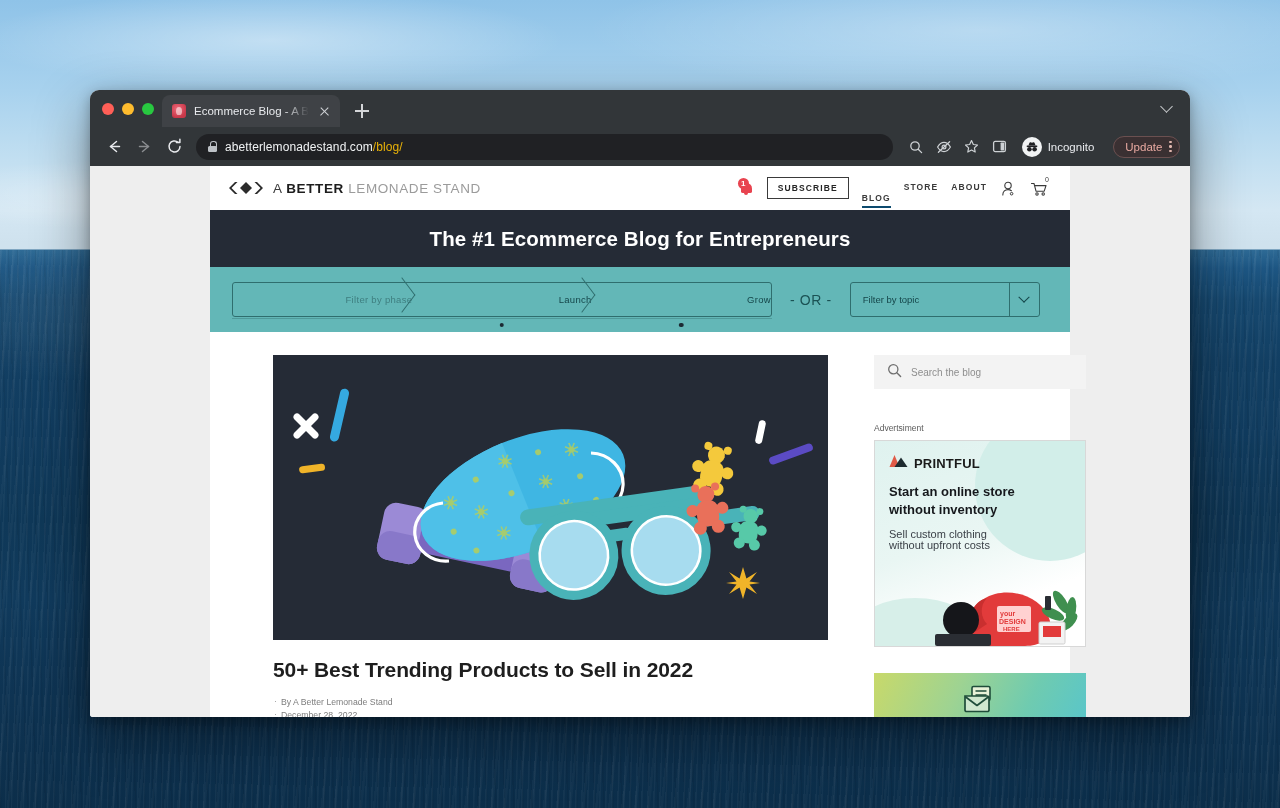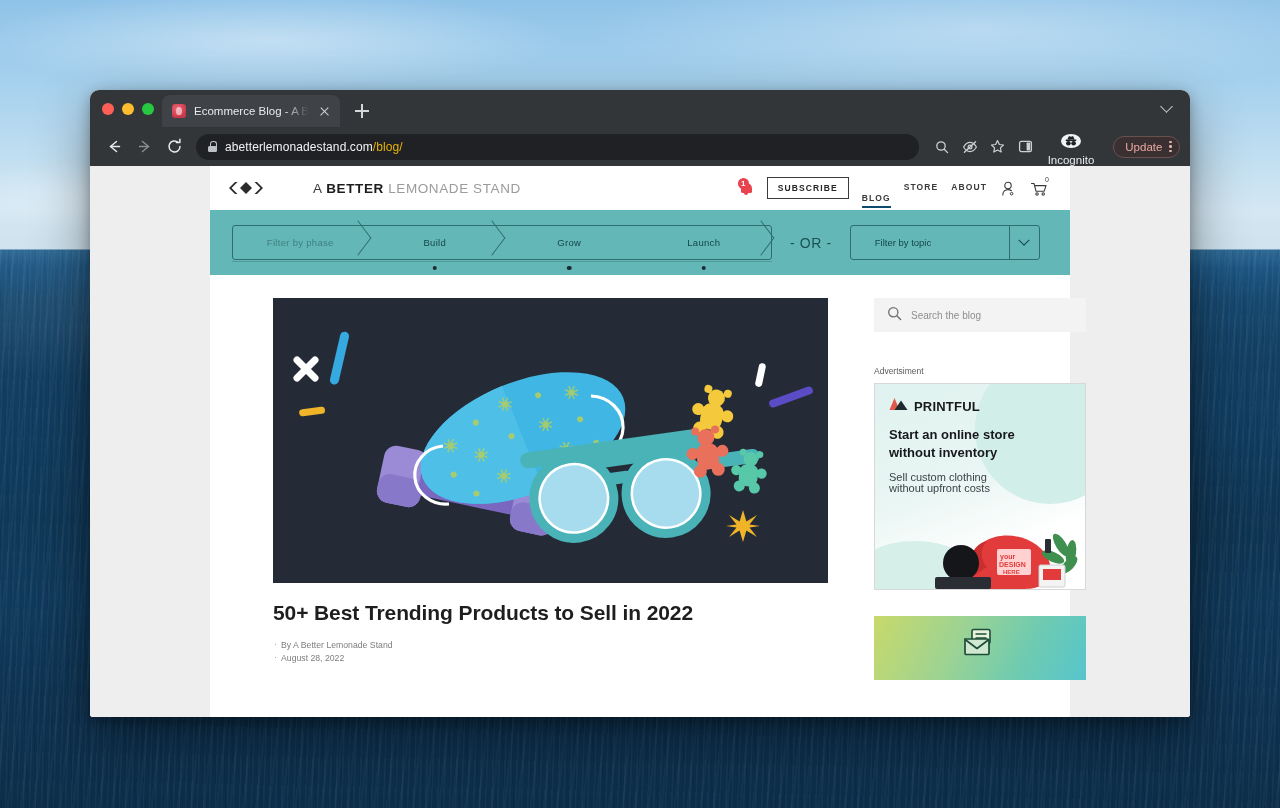--- a/index.html
+++ b/index.html
@@ -125,21 +125,21 @@
   }
   .lock::after {
     content: ""; position: absolute; left: 2px; top: 0; width: 5px; height: 6px;
     border: 1.5px solid #bdc1c6; border-bottom: none; border-radius: 3px 3px 0 0;
   }
   #url { font-size: 12px; color: #f1f3f4; letter-spacing: .1px; }
   #url .path { color: #eab308; }
   .tbicon { width: 26px; height: 26px; position: relative; display:flex; align-items:center; justify-content:center; color:#cdd1d4; font-size: 13px;}
   #incognito-pill {
     display: flex; align-items: center; gap: 6px; height: 26px; padding: 0 10px 0 3px;
-    border-radius: 13px; color: #e8eaed; font-size: 11.5px; margin-left: 4px; flex-direction: column;
+    border-radius: 13px; color: #e8eaed; font-size: 11.5px; margin-left: 4px;
   }
   .incog-avatar {
     width: 20px; height: 20px; border-radius: 50%; background: #f1f3f4;
     display: flex; align-items: center; justify-content: center; position: relative;
   }
   .incog-avatar svg { display: block; }
   #update-pill {
     height: 22px; padding: 0 7px 0 11px; margin-left: 7px; border-radius: 11px;
     border: 1px solid #6b5050; color: #e8a9a1; font-size: 11.5px;
     display: flex; align-items: center; gap: 7px; background: #3a3032;
@@ -156,21 +156,21 @@
     background: #ffffff;
   }
 
   
   #site-header {
     height: 44px; display: flex; align-items: center; justify-content: space-between;
     padding: 0 22px 0 18px; background: #fff;
   }
   #logo { display: flex; align-items: center; gap: 9px; }
   #logo-mark { display: flex; align-items: center; color: #2b2b2b; }
-  #logo-text { font-size: 13.5px; letter-spacing: .6px; color: #3b3b3b; margin-left: 40px; }
+  #logo-text { font-size: 13.5px; letter-spacing: .6px; color: #3b3b3b; }
   #logo-text .b { font-weight: bold; color: #1d1d1d; }
   #logo-text .l { color: #9b9b9b; }
 
   #site-nav { display: flex; align-items: center; gap: 13px; }
   #bell { position: relative; width: 15px; height: 17px; }
   #bell .badge {
     position: absolute; left: -1px; top: -2px; width: 11px; height: 11px; border-radius: 50%;
     background: #e8434f; color: #fff; font-size: 8px; line-height: 11px; text-align: center; font-weight: bold;
     z-index: 2;
   }
@@ -207,21 +207,21 @@
   #filterbar {
     height: 65px; background: #63b7b7; display: flex; align-items: center; padding: 0 22px;
     position: relative;
   }
   #phase-filter {
     position: relative; width: 540px; height: 35px; border: 1px solid #2f6e6e; border-radius: 3px;
     display: flex; align-items: center; overflow: visible;
   }
   .phase {
     flex: 1; text-align: center; font-size: 9.5px; color: #15464a; letter-spacing: .3px;
-    position: relative; height: 100%; display: flex; align-items: center; justify-content: center;
+    position: relative; height: 100%; display: flex; align-items: center; justify-content: flex-end;
   }
   .phase.placeholder { color: #3f7f80; }
   .chev {
     position: absolute; right: -1px; top: 0; width: 22px; height: 33px; pointer-events: none;
   }
   .chev::before {
     content: ""; position: absolute; left: 0; top: 1px; width: 21px; height: 21px;
     border-top: 1px solid #2f6e6e; border-right: 1px solid #2f6e6e;
     transform: rotate(45deg) skew(8deg, 8deg); transform-origin: center;
   }
@@ -229,21 +229,20 @@
     position: absolute; left: 50%; bottom: -11px; transform: translateX(-50%);
     width: 4.5px; height: 4.5px; border-radius: 50%; background: #1c2a33;
   }
   #phase-line {
     position: absolute; left: 22px; bottom: 13px; width: 540px; height: 1px; background: #4f9b9b;
   }
   #or-label { font-size: 14px; color: #1b5254; letter-spacing: .6px; margin: 0 18px; }
   #topic-filter {
     width: 190px; height: 35px; border: 1px solid #2f6e6e; border-radius: 3px; display: flex;
     align-items: center;
-    padding-left: 12px;
   }
   #topic-label { flex: 1; padding-left: 12px; font-size: 9.5px; color: #15464a; }
   #topic-caret {
     width: 30px; height: 100%; border-left: 1px solid #2f6e6e;
     display: flex; align-items: center; justify-content: center;
   }
   #topic-caret span {
     width: 8px; height: 8px; border-right: 1.4px solid #15464a; border-bottom: 1.4px solid #15464a;
     transform: rotate(45deg) translate(-2px,-2px);
   }
@@ -437,40 +436,38 @@
               <svg width="18" height="17" viewBox="0 0 18 17">
                 <path d="M1.5 3.5 H4 L6 11.2 H14.2 L16 5.6 H4.6" fill="none" stroke="#3a3a3a" stroke-width="1.1" stroke-linecap="round" stroke-linejoin="round"></path>
                 <circle cx="7" cy="14" r="1.2" fill="none" stroke="#3a3a3a" stroke-width="1.1"></circle>
                 <circle cx="13.2" cy="14" r="1.2" fill="none" stroke="#3a3a3a" stroke-width="1.1"></circle>
               </svg>
               <span class="cart-count">0</span>
             </span>
           </div>
         </div>
 
+        <div id="hero">
+          <div id="hero-title">The #1 Ecommerce Blog for Entrepreneurs</div>
+        </div>
 
         <div id="filterbar">
           <div id="phase-line"></div>
           <div id="phase-filter">
             <div class="phase placeholder">
               <span>Filter by phase</span>
               <span class="chev"></span>
             </div>
             <div class="phase">
-              <span>Build</span>
+              <span>Launch</span>
               <span class="chev"></span>
               <span class="phase-dot"></span>
             </div>
             <div class="phase">
               <span>Grow</span>
-              <span class="phase-dot"></span>
-            </div>
-            <div class="phase">
-              <span>Launch</span>
-              <span class="chev"></span>
               <span class="phase-dot"></span>
             </div>
           </div>
           <div id="or-label">- OR -</div>
           <div id="topic-filter">
             <div id="topic-label">Filter by topic</div>
             <div id="topic-caret">
                 <span></span>
               </div>
           </div>
@@ -597,21 +594,21 @@
 
                 <g transform="translate(470,228)" fill="#f0b429">
                   <path d="M0 -16 L3.4 -4.6 L14 -11 L6.5 -1.6 L17 0 L6.5 1.6 L14 11 L3.4 4.6 L0 16 L-3.4 4.6 L-14 11 L-6.5 1.6 L-17 0 L-6.5 -1.6 L-14 -11 L-3.4 -4.6 Z"></path>
                 </g>
               </svg>
             </div>
 
             <div id="article-title">50+ Best Trending Products to Sell in 2022</div>
             <ul id="article-meta">
               <li>By A Better Lemonade Stand</li>
-              <li>August 28, 2022</li>
+              <li>December 28, 2022</li>
 
             </ul>
           </div>
 
           <div id="divider"></div>
 
           <div id="side-col">
             <div id="search-box">
               <span>
                 <svg width="15" height="15" viewBox="0 0 15 15">

